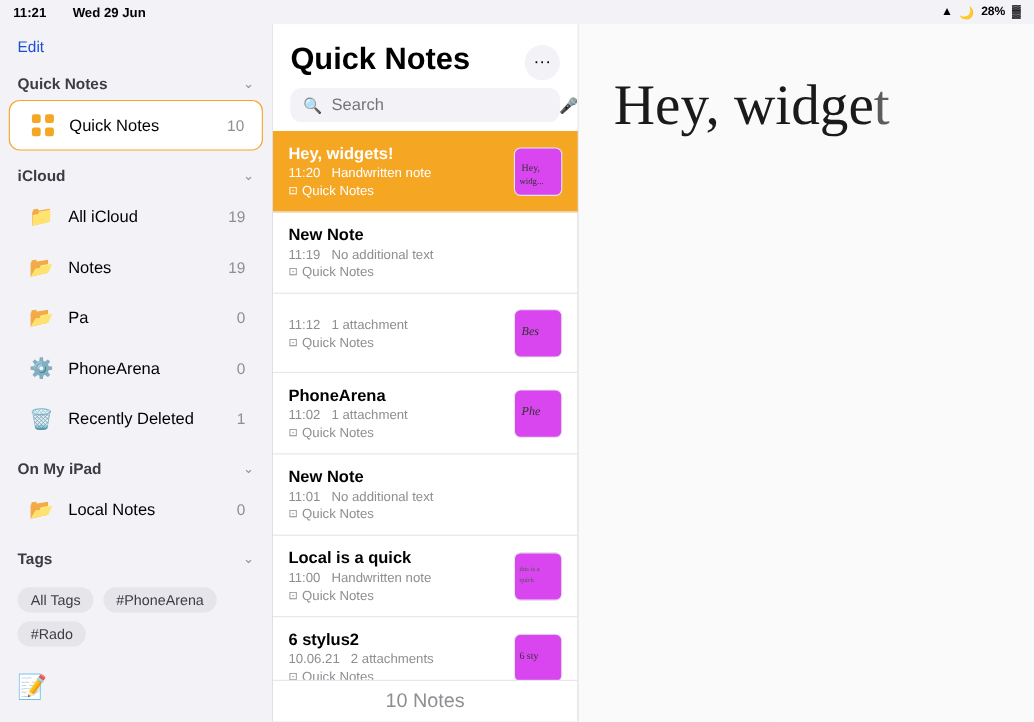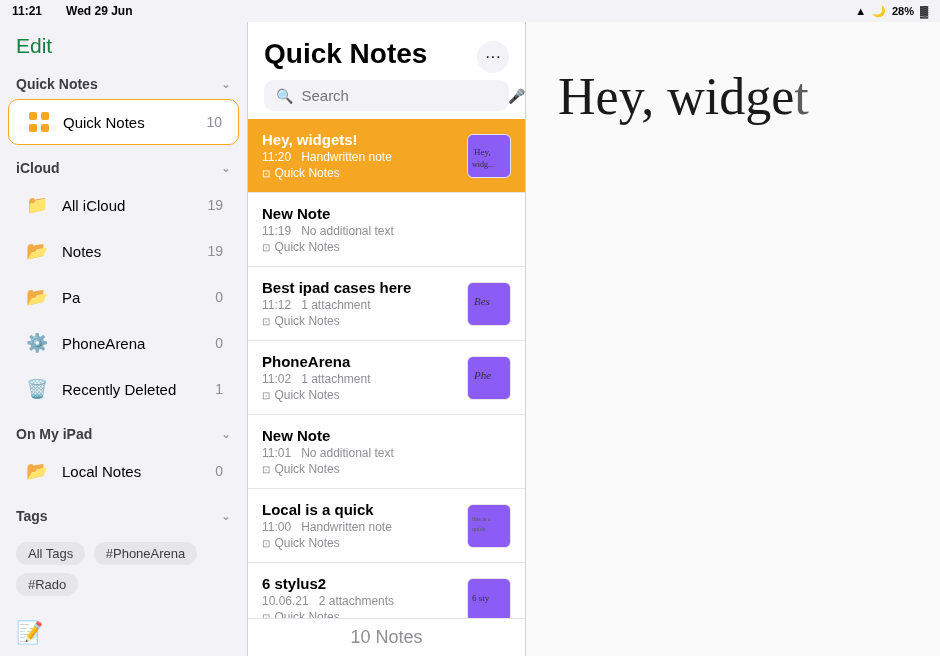--- a/index.html
+++ b/index.html
@@ -52,22 +52,22 @@
       padding: 12px 16px 4px;
     }
 
     .sidebar-title {
       font-size: 26px;
       font-weight: 700;
       color: #000;
     }
 
     .edit-btn {
-      font-size: 21px;
-      color: #15803d;
+      font-size: 14px;
+      color: #1d4ed8;
       cursor: pointer;
       background: none;
       border: none;
     }
 
     .section-header {
       display: flex;
       justify-content: space-between;
       align-items: center;
       padding: 14px 16px 6px;
@@ -255,21 +255,21 @@
 
     .note-folder {
       font-size: 12px;
       color: #8e8e93;
     }
 
     .note-thumb {
       width: 44px;
       height: 44px;
       border-radius: 6px;
-      background: #8b5cf6;
+      background: #d946ef;
       display: flex;
       align-items: center;
       justify-content: center;
       margin-left: 10px;
       overflow: hidden;
       border: 1px solid #e5e5ea;
     }
 
     .note-thumb svg {
       width: 38px;
@@ -477,21 +477,20 @@
           </div>
           <div class="note-folder-row">
             <span class="note-folder-icon">⊡</span>
             <span class="note-folder">Quick Notes</span>
           </div>
         </div>
       </div>
 
       <div class="note-item">
         <div class="note-item-content">
-          <div class="note-title">Best ipad cases here</div>
           <div class="note-meta">
             <span>11:12</span>
             &nbsp;
             <span>1 attachment</span>
           </div>
           <div class="note-folder-row">
             <span class="note-folder-icon">⊡</span>
             <span class="note-folder">Quick Notes</span>
           </div>
         </div>

